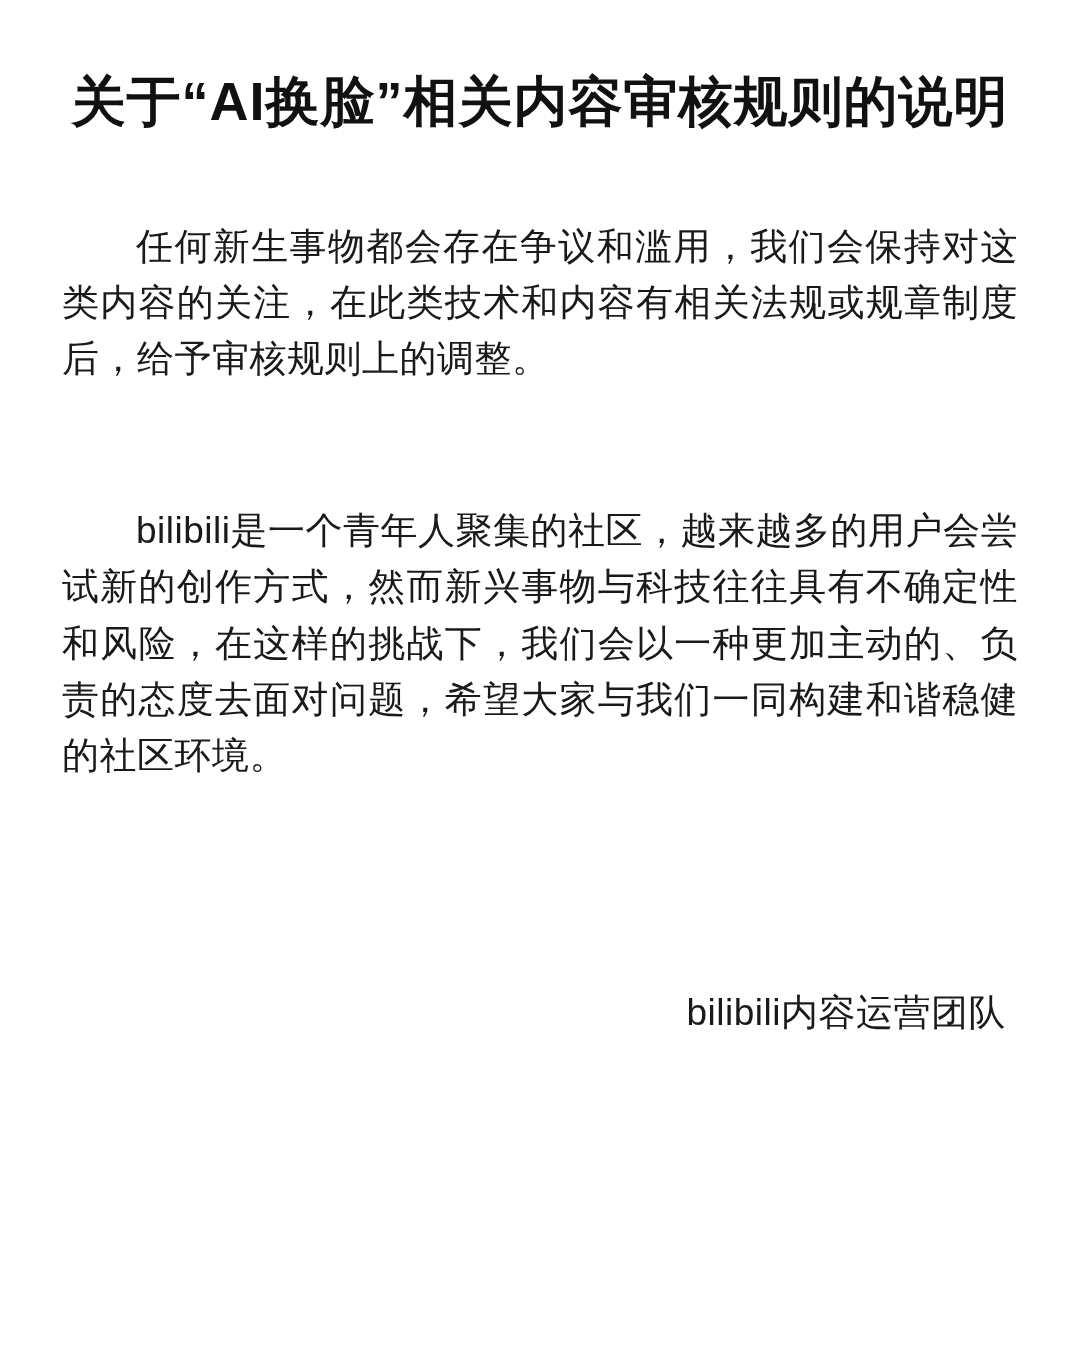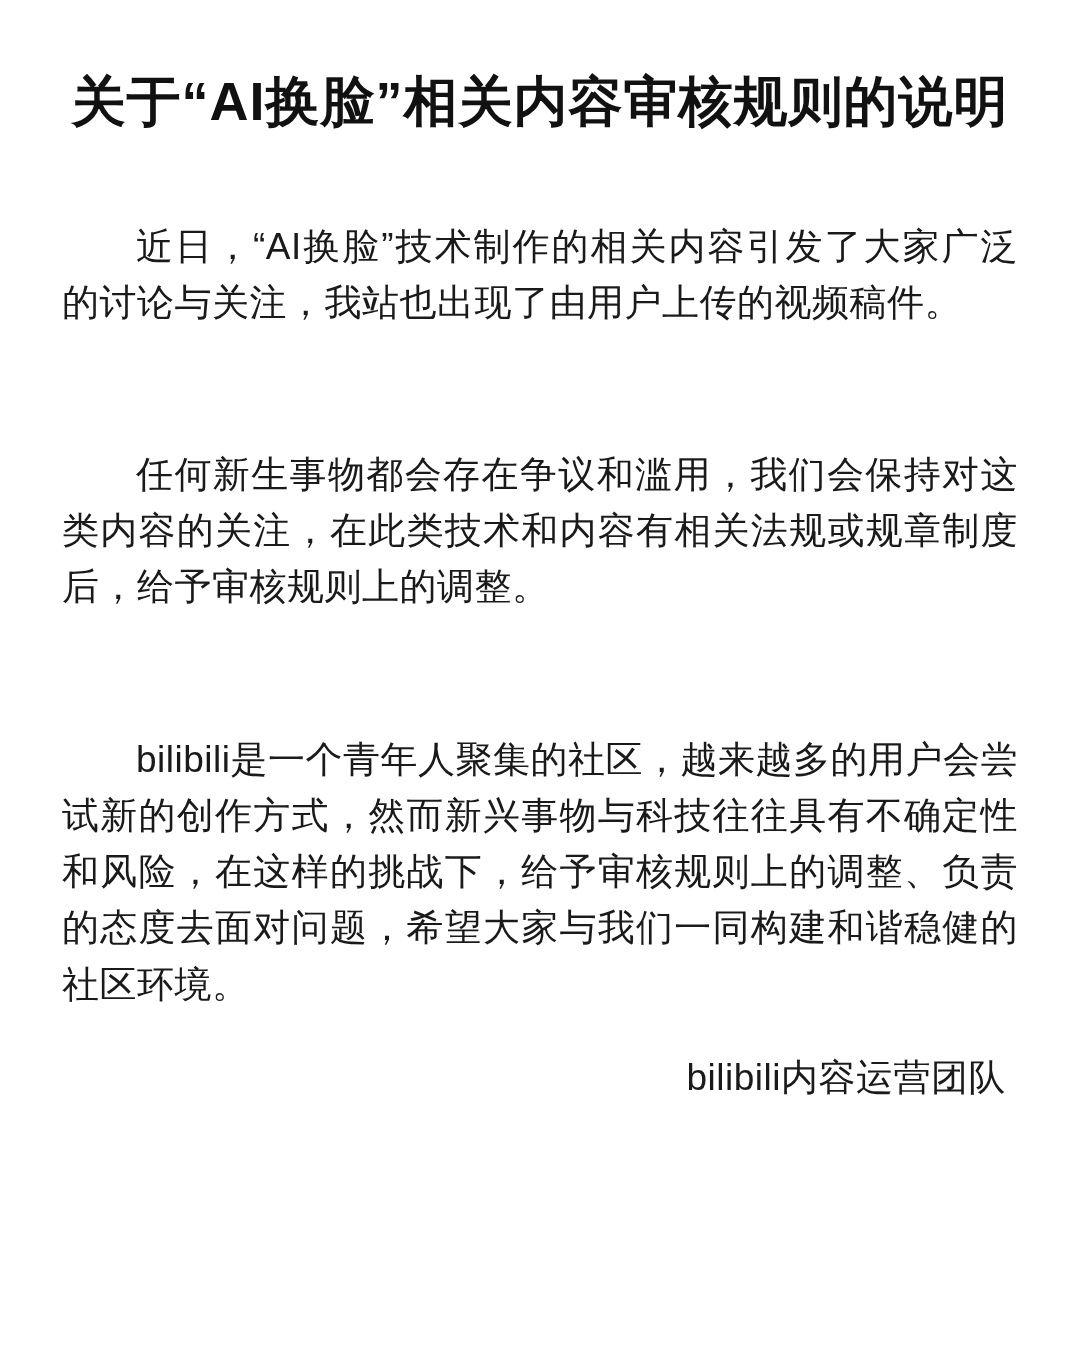--- a/index.html
+++ b/index.html
@@ -60,23 +60,22 @@
   }
 </style>
 </head>
 <body>
 
 <div class="page">
 
   <h1 class="doc-title">关于“AI换脸”相关内容审核规则的说明</h1>
 
   <div class="body-block">
-    <p class="para">近日，“AI换脸”技术制作的相关内容引发了大家广泛的讨论与关注，我站也出现了由用户上传的视频稿件。</p>
     <p class="para">任何新生事物都会存在争议和滥用，我们会保持对这类内容的关注，在此类技术和内容有相关法规或规章制度后，给予审核规则上的调整。</p>
-    <p class="para">bilibili是一个青年人聚集的社区，越来越多的用户会尝试新的创作方式，然而新兴事物与科技往往具有不确定性和风险，在这样的挑战下，给予审核规则上的调整、负责的态度去面对问题，希望大家与我们一同构建和谐稳健的社区环境。</p>
+    <p class="para">bilibili是一个青年人聚集的社区，越来越多的用户会尝试新的创作方式，然而新兴事物与科技往往具有不确定性和风险，在这样的挑战下，我们会以一种更加主动的、负责的态度去面对问题，希望大家与我们一同构建和谐稳健的社区环境。</p>
   </div>
 
   <div class="signature">
     <div class="sign-line">bilibili内容运营团队</div>
 
   </div>
 
 </div>
 
 </body></html>

